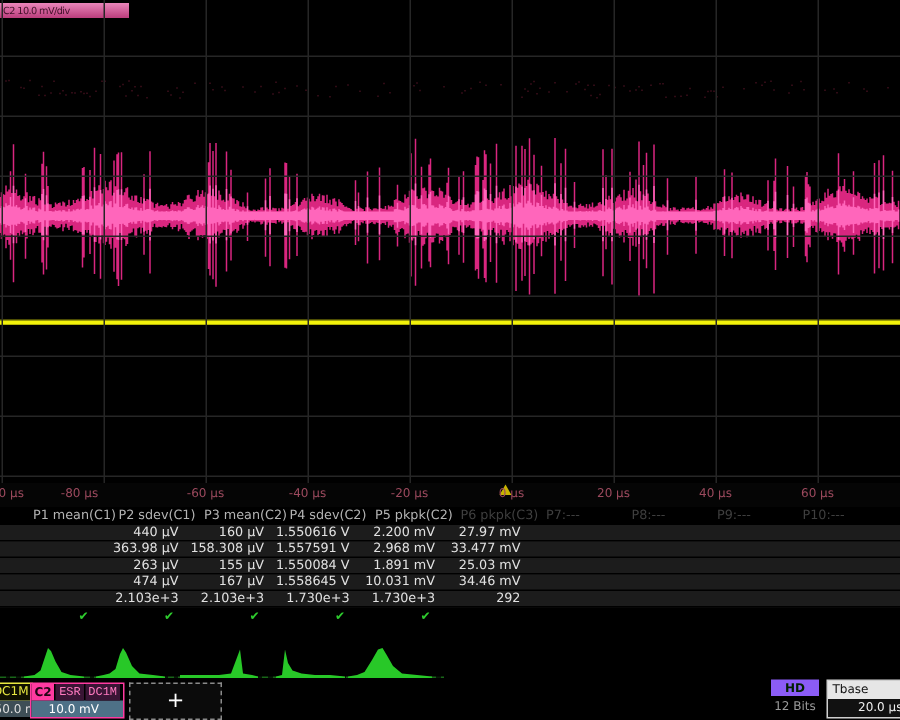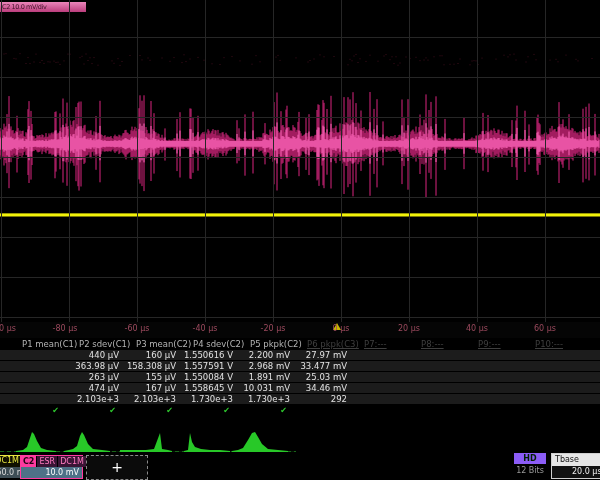--- a/index.html
+++ b/index.html
@@ -17,39 +17,39 @@
   .ruler{position:absolute;left:0;top:322px;width:600px;height:16px;background:#050505;}
   .rlabel{position:absolute;top:2px;transform:translateX(-50%);font-size:8px;color:#9c4a5e;white-space:nowrap;}
   .trig{position:absolute;top:1px;width:0;height:0;border-left:4px solid transparent;
         border-right:4px solid transparent;border-bottom:7px solid #c8b400;transform:translateX(-50%);}
   
   .mtable{position:absolute;left:0;top:339px;width:600px;}
   .trow{display:grid;grid-template-columns:20px repeat(10,57px);height:11px;line-height:11px;}
   .trow.data{background:#1c1c1c;border-bottom:1px solid #000;height:10px;line-height:10px;padding-left:48px;}
   .cell{font-size:8.5px;text-align:right;padding-right:6px;overflow:hidden;white-space:nowrap;color:#e2e2e2;}
   .cell.hdr{color:#b4b4b4;text-align:left;padding-left:2px;padding-right:0;}
-  .cell.hdr.dim{color:#3f3f3f;text-decoration:underline;}
+  .cell.hdr.dim{color:#3f3f3f;}
   .cell.chk{color:#2ecc2e;font-size:8px;padding-right:18px;}
   
   .histicons{position:absolute;left:0;top:430px;width:600px;height:25px;}
   .hist-baseline{position:absolute;left:0;top:21px;width:296px;height:1px;
      background:repeating-linear-gradient(to right,rgba(40,170,40,.6) 0 4px,rgba(40,170,40,.15) 4px 7px);}
   .histicon{position:absolute;top:0;}
   
   .bottombar{position:absolute;left:0;top:455px;width:600px;height:25px;background:#000;}
   .c1box{position:absolute;left:-30px;top:0;width:48px;height:11px;border:1px solid #e8e840;
      font-size:8px;line-height:10px;color:#e8e840;text-align:right;padding-right:2px;background:#101000;}
   .c1val{position:absolute;left:-32px;top:12px;width:62px;height:11px;background:#3e4e56;
      font-size:8px;line-height:11px;color:#ddd;text-align:right;padding-right:3px;}
   .c2box{position:absolute;left:20px;top:0;width:63px;height:24px;border:1px solid #ff3aa0;background:#000;box-sizing:border-box;}
   .c2top{display:flex;height:11px;}
   .chip{font-size:8px;line-height:11px;padding:0 2px;white-space:nowrap;}
   .chip.c2{background:#ff3aa0;color:#200414;font-weight:bold;}
-  .chip.mode{background:#3a1535;color:#ff7ac0;margin-left:1px;}
-  .c2val{height:11px;background:#4e7187;color:#fff;font-size:8px;line-height:11px;text-align:right;padding-right:3px;}
+  .chip.mode{background:#3a1535;color:#ff7ac0;margin-left:1px;font-family:Liberation Mono, monospace;}
+  .c2val{height:11px;background:#4e7187;color:#fff;font-size:8px;line-height:11px;text-align:right;padding-right:16px;}
   .addbox{position:absolute;left:86px;top:0;width:60px;height:23px;border:1px dashed #8a8a8a;
      background:#0b0b0b;color:#fff;font-size:14px;line-height:22px;text-align:center;}
   .hdchip{position:absolute;left:514px;top:-2px;width:32px;height:11px;background:#8b5cf6;color:#002000;
      font-size:8px;font-weight:bold;text-align:center;line-height:11px;}
   .hdbits{position:absolute;left:510px;top:11px;width:40px;text-align:center;font-size:8px;color:#9a9a9a;}
   .tbasebox{position:absolute;left:551px;top:-2px;width:100px;height:26px;border:1px solid #cfcfcf;box-sizing:border-box;background:#111;}
   .tbasehdr{height:12px;background:#e6e6e6;color:#111;font-size:8px;line-height:12px;padding-left:3px;}
   .tbaseval{height:12px;color:#eee;font-size:8px;line-height:12px;padding-left:20px;white-space:nowrap;}
 </style>
 </head>
@@ -80,21 +80,21 @@
       <div class="hline" style="top: 117px;"></div>
       <div class="hline" style="top: 157px;"></div>
       <div class="hline" style="top: 197px;"></div>
       <div class="hline" style="top: 237px;"></div>
       <div class="hline" style="top: 277px;"></div>
       <div class="hline" style="top: 317px;"></div>
     </div>
 
   <div class="ruler" id="ruler">
       <div class="rlabel" style="left: 1px;">-100 µs</div>
-      <div class="rlabel" style="left: 65px;">-80 µs</div>
+      <div class="rlabel" style="left: 53px;">-80 µs</div>
       <div class="rlabel" style="left: 137px;">-60 µs</div>
       <div class="rlabel" style="left: 205px;">-40 µs</div>
       <div class="rlabel" style="left: 273px;">-20 µs</div>
       <div class="trig" style="left: 337px;"></div>
       <div class="rlabel" style="left: 341px;">0 µs</div>
       <div class="rlabel" style="left: 409px;">20 µs</div>
       <div class="rlabel" style="left: 477px;">40 µs</div>
       <div class="rlabel" style="left: 545px;">60 µs</div>
     </div>
 

